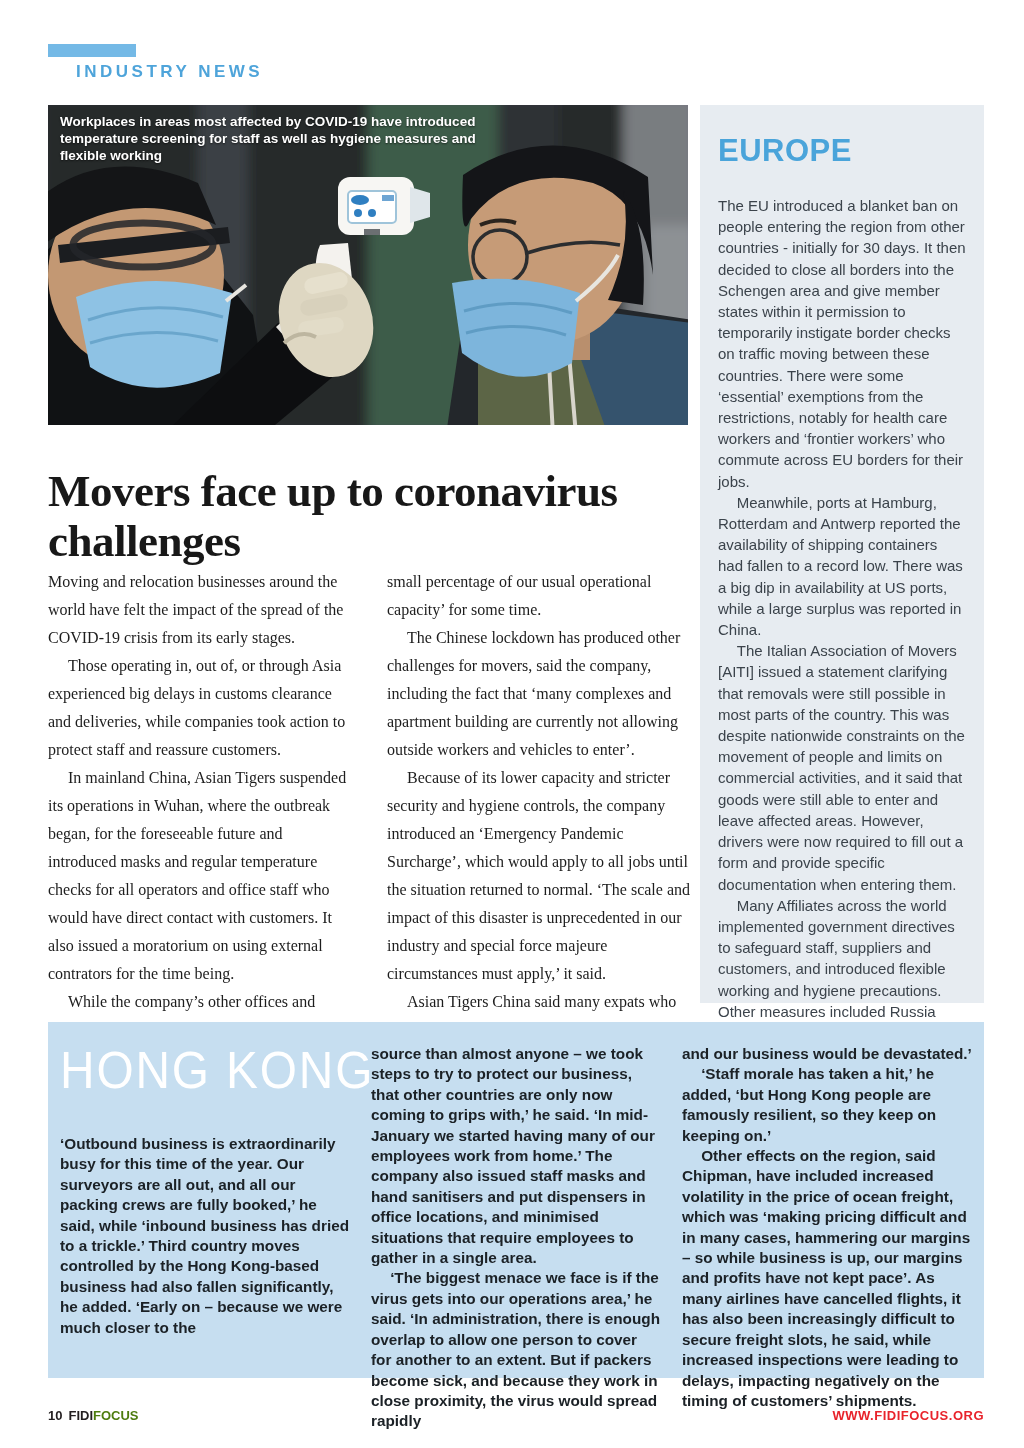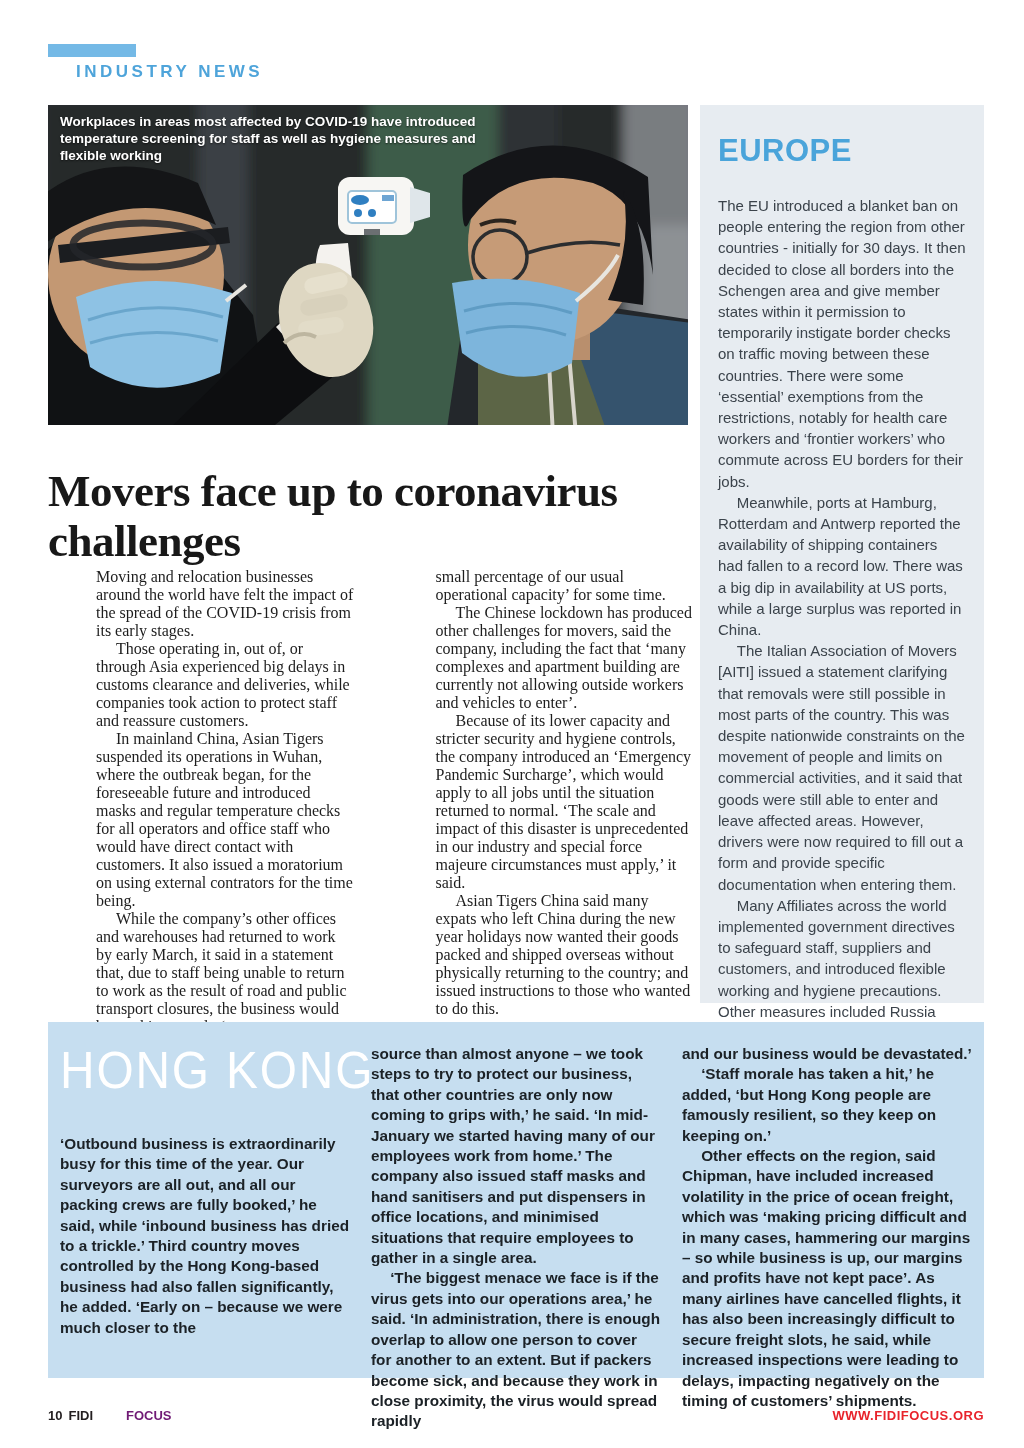--- a/index.html
+++ b/index.html
@@ -16,21 +16,21 @@
   .photo svg{display:block;width:100%;height:100%;}
   .photo-caption{position:absolute;left:12px;top:8px;width:420px;color:#ffffff;font-weight:bold;
         font-size:13.5px;line-height:17px;text-shadow:0 1px 2px rgba(0,0,0,.6);}
 
   
   .headline{position:absolute;left:48px;top:436px;width:650px;
         font-family:"Liberation Serif",serif;font-weight:bold;font-size:45px;line-height:50px;
         color:#181818;letter-spacing:-0.5px;}
   .article{position:absolute;left:48px;top:568px;width:645px;display:flex;gap:34px;}
   .article .col{width:305px;font-family:"Liberation Serif",serif;font-size:16px;
-        line-height:18px;color:#1d1d1d;margin-left:48px;}
+        line-height:28px;color:#1d1d1d;}
   .col p{margin:0;text-indent:1.25em;}
   .col p:first-child{text-indent:0;}
 
   
   .europe{position:absolute;left:700px;top:105px;width:284px;height:898px;background:#e7ecf1;
         box-sizing:border-box;padding:20px 18px 18px 18px;}
   .europe h2{margin:8px 0 26px 0;font-size:31px;letter-spacing:0.5px;color:#4aa4da;
         font-weight:bold;}
   .europe .col{font-size:15px;line-height:21.2px;color:#3b434b;width:100%;}
 
@@ -41,21 +41,21 @@
         letter-spacing:2px;transform:scaleX(0.92);transform-origin:left;}
   .hk-cols{position:absolute;left:12px;top:22px;width:912px;display:flex;gap:21px;}
   .hk-col{width:290px;font-weight:bold;font-size:15.3px;line-height:20.4px;color:#1b2126;}
   .hk-col.first{padding-top:90px;}
 
   
   .footer{position:absolute;left:48px;right:40px;top:1408px;display:flex;
         justify-content:space-between;font-size:13px;font-weight:bold;}
   .footer .pageno{color:#231f20;margin-right:6px;}
   .brand-black{color:#231f20;}
-  .brand-red{color:#701a75;padding-left:33px;}
+  .brand-red{color:#4d7c0f;}
   .site{color:#e8232b;letter-spacing:0.5px;}
 </style>
 </head>
 <body>
 
 <div class="page">
 
   <div class="topbar"></div>
   <div class="section-label">INDUSTRY NEWS</div>
 

